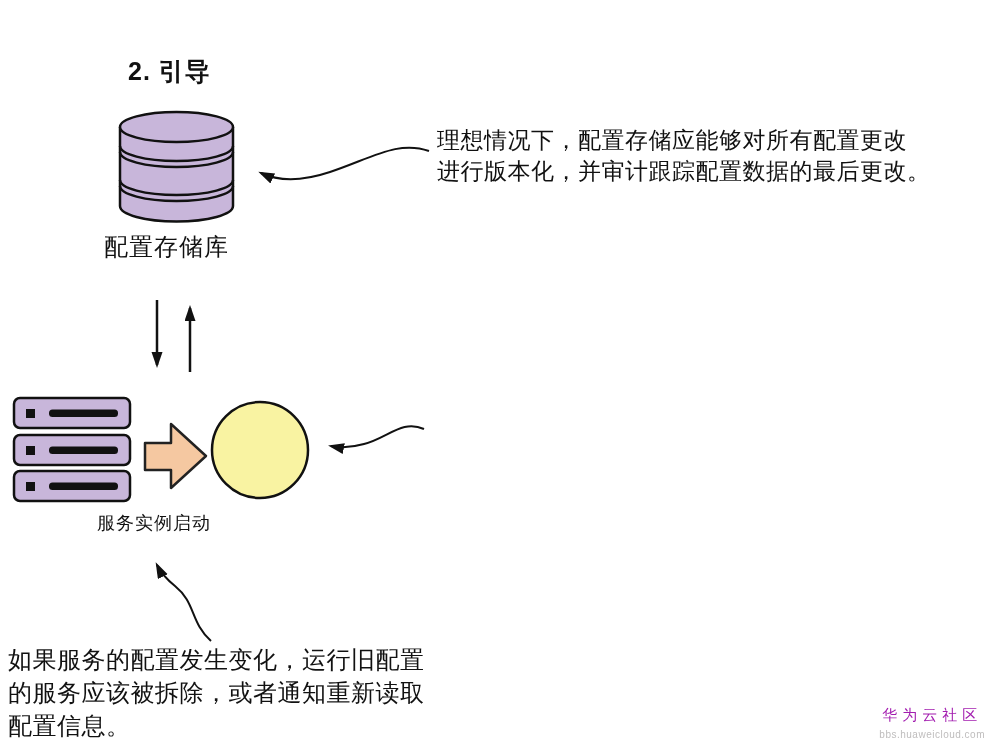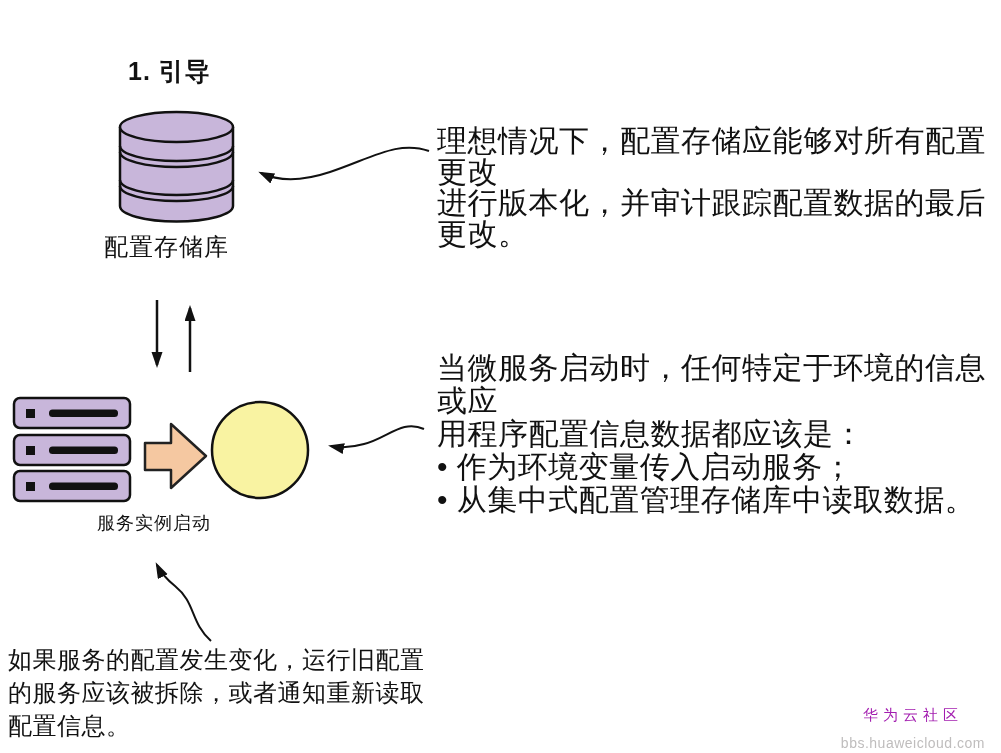--- a/index.html
+++ b/index.html
@@ -24,21 +24,21 @@
   .abs { position: absolute; }
   .title {
     left: 128px;
     top: 55px;
     font-size: 25px;
     font-weight: 600;
     letter-spacing: 1px;
   }
   .annotation {
     white-space: pre-line;
-    font-size: 30px;
+    font-size: 23px;
     line-height: 31px;
     letter-spacing: 0.5px;
   }
   .annotation-top {
     left: 437px;
     top: 125px;
     width: 560px;
   }
   .annotation-middle {
     left: 437px;
@@ -72,23 +72,23 @@
     right: 16px;
     top: 706px;
     text-align: center;
   }
   .watermark-name {
     font-size: 15px;
     letter-spacing: 5px;
     color: #a21caf;
   }
   .watermark-url {
-    font-size: 14px;
+    font-size: 10px;
     color: #bfbdbd;
-    margin-top: 10px;
+    margin-top: 4px;
     letter-spacing: 0.5px;
   }
 </style>
 </head>
 <body>
 
 <div id="stage">
 
   <svg id="diagram-svg" width="1001" height="753" viewBox="0 0 1001 753">
     <defs>
@@ -137,29 +137,25 @@
 
     <g>
       <circle cx="260" cy="450" r="48" fill="#f9f3a2" stroke="#111111" stroke-width="2.5"></circle>
     </g>
 
     <path d="M 429 151 C 398 140, 372 158, 330 172 C 300 182, 278 181, 261 173" fill="none" stroke="#111111" stroke-width="2" marker-end="url(#ah)"></path>
     <path d="M 424 429 C 402 419, 388 438, 364 444 C 350 448, 341 448, 331 446" fill="none" stroke="#111111" stroke-width="2" marker-end="url(#ah)"></path>
     <path d="M 211 641 C 190 622, 196 603, 175 586 C 165 578, 161 573, 157 565" fill="none" stroke="#111111" stroke-width="2" marker-end="url(#ah)"></path>
   </svg>
 
-  <div class="abs title">1. 引导</div>
+  <div class="abs title">2. 引导</div>
 
   <div class="abs annotation annotation-top">理想情况下，配置存储应能够对所有配置更改
 进行版本化，并审计跟踪配置数据的最后更改。</div>
 
-  <div class="abs annotation annotation-middle">当微服务启动时，任何特定于环境的信息或应
-用程序配置信息数据都应该是：
-•  作为环境变量传入启动服务；
-•  从集中式配置管理存储库中读取数据。</div>
 
   <div class="abs annotation annotation-bottom">如果服务的配置发生变化，运行旧配置
 的服务应该被拆除，或者通知重新读取
 配置信息。</div>
 
   <div class="abs shape-label config-store-label">配置存储库</div>
 
   <div class="abs shape-label service-start-label">服务实例启动</div>
 
   <div class="abs watermark">

